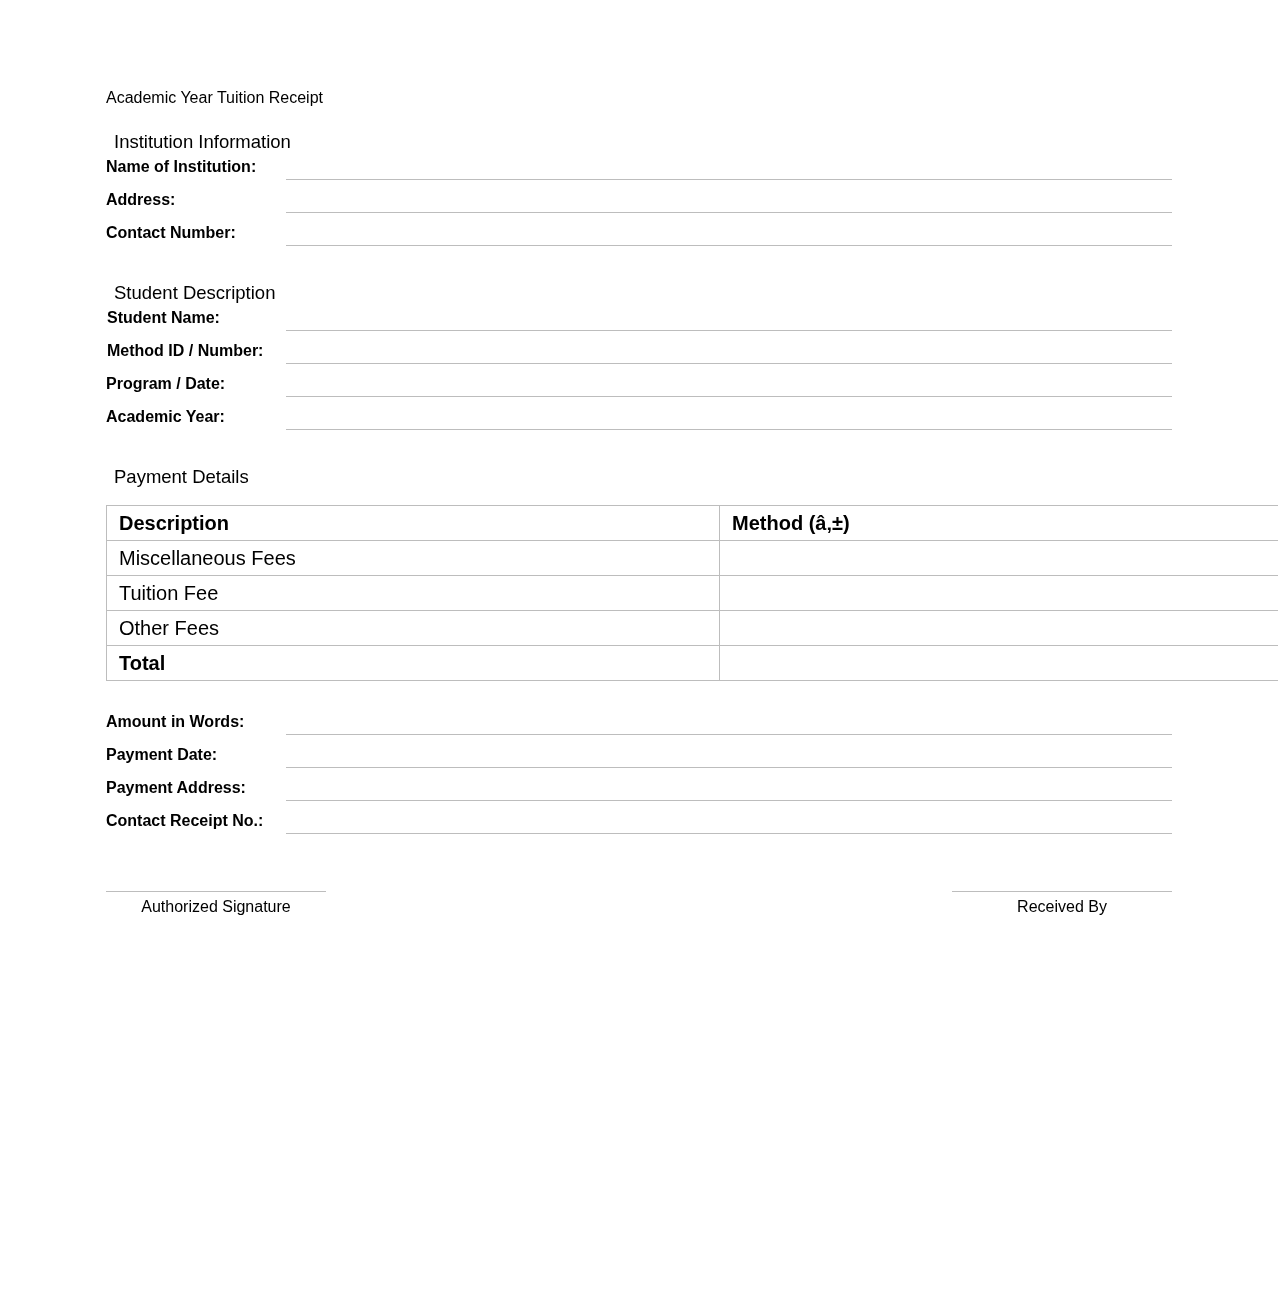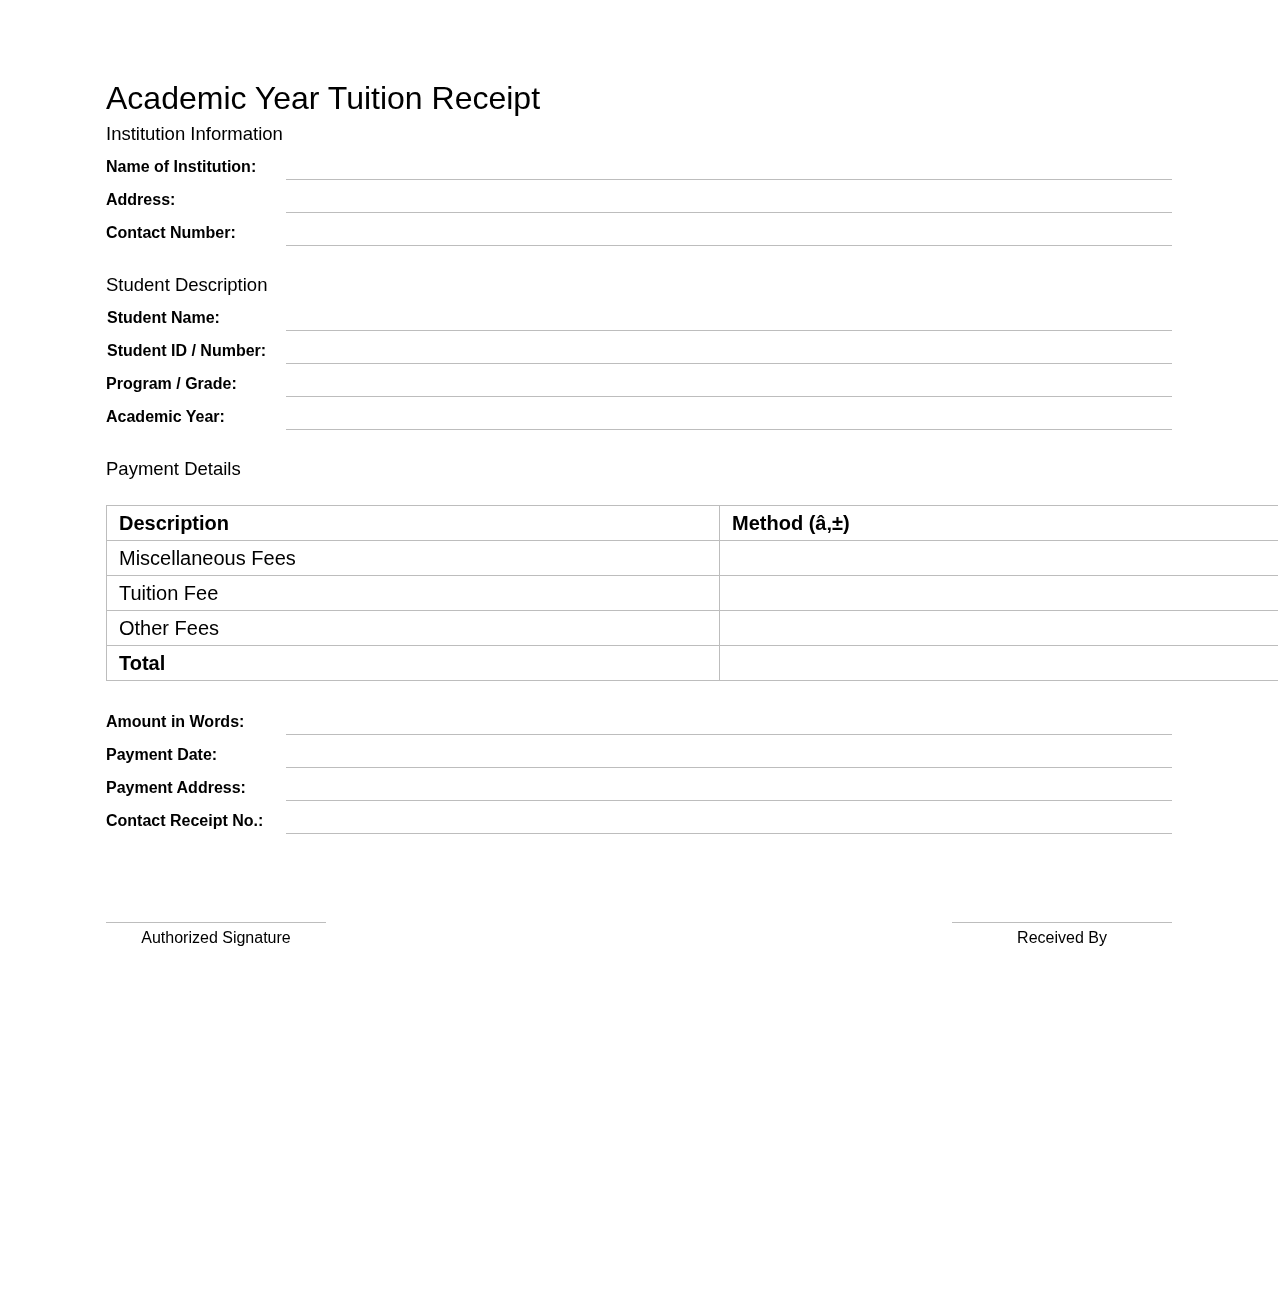--- a/index.html
+++ b/index.html
@@ -1,28 +1,28 @@
 <!DOCTYPE html>
 <html><head>
 <meta charset="utf-8">
 <style>
   html, body { margin: 0; padding: 0; background: #ffffff; }
   body { width: 1278px; height: 1300px; position: relative; font-family: "Liberation Sans", sans-serif; color: #000; }
   .page { position: absolute; left: 106px; top: 0; width: 1066px; }
-  h1 { position: absolute; left: 0; top: 84px; margin: 0; font-size: 32px; font-weight: normal; line-height: 28px; white-space: nowrap; }
-  h2 { position: absolute; left: 0; margin: 0; font-size: 18.5px; font-weight: normal; line-height: 22px; white-space: nowrap; }
+  h1 { position: absolute; left: 0; top: 84px; margin: 0; font-size: 16px; font-weight: normal; line-height: 28px; white-space: nowrap; }
+  h2 { position: absolute; left: 0; margin: 8px; font-size: 18.5px; font-weight: normal; line-height: 22px; white-space: nowrap; }
   .field { position: absolute; left: 0; width: 1066px; height: 33px; text-align: center; }
   .field .lbl { position: absolute; left: 0; top: 0; font-size: 16px; font-weight: bold; line-height: 20px; white-space: nowrap; }
   .field .line { position: absolute; left: 180px; right: 0; top: 22px; height: 0; border-bottom: 1px solid #bdbdbd; }
   table { position: absolute; left: 0; top: 505px; width: 1218px; border-collapse: collapse; font-size: 20px; padding-left: 12px; }
   td, th { border: 1px solid #bdbdbd; height: 34px; padding: 0 12px; text-align: left; vertical-align: middle; }
   th { font-weight: bold; }
   td.desc { width: 588px; }
   .bold { font-weight: bold; }
-  .sig { position: absolute; top: 922px; width: 220px; border-top: 1px solid #bdbdbd; text-align: center; font-size: 16px; padding-top: 5px; line-height: 20px; }
+  .sig { position: absolute; top: 891px; width: 220px; border-top: 1px solid #bdbdbd; text-align: center; font-size: 16px; padding-top: 5px; line-height: 20px; }
 </style>
 </head>
 <body>
 
 <div class="page">
   <h1>Academic Year Tuition Receipt</h1>
 
   <h2 style="top:123px">Institution Information</h2>
   <div class="field" style="top:157px">
     <span class="lbl">Name of Institution:</span>
@@ -36,25 +36,25 @@
     <span class="lbl">Contact Number:</span>
     <div class="line"></div>
   </div>
 
   <h2 style="top:274px">Student Description</h2>
   <div class="field" style="top:308px">
     <span class="lbl" style="left:1px">Student Name:</span>
     <div class="line"></div>
   </div>
   <div class="field" style="top:341px">
-    <span class="lbl" style="left:1px">Student ID / Number:</span>
+    <span class="lbl" style="left:1px">Method ID / Number:</span>
     <div class="line"></div>
   </div>
   <div class="field" style="top:374px">
-    <span class="lbl">Program / Grade:</span>
+    <span class="lbl">Program / Date:</span>
     <div class="line"></div>
   </div>
   <div class="field" style="top:407px">
     <span class="lbl">Academic Year:</span>
     <div class="line"></div>
   </div>
 
   <h2 style="top:458px">Payment Details</h2>
 
   <table>

